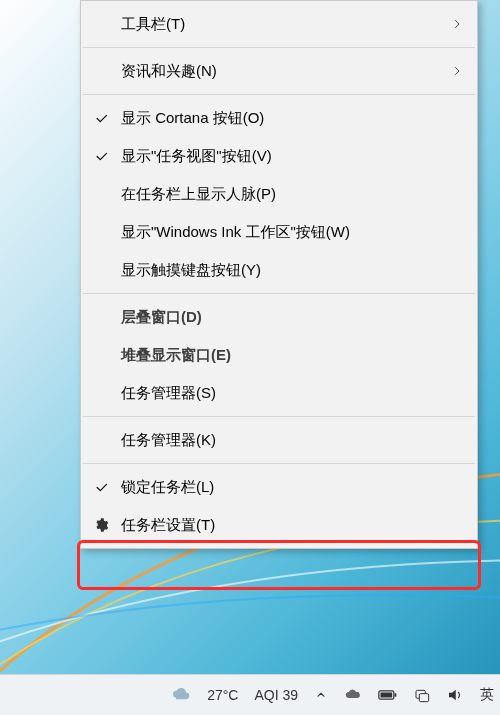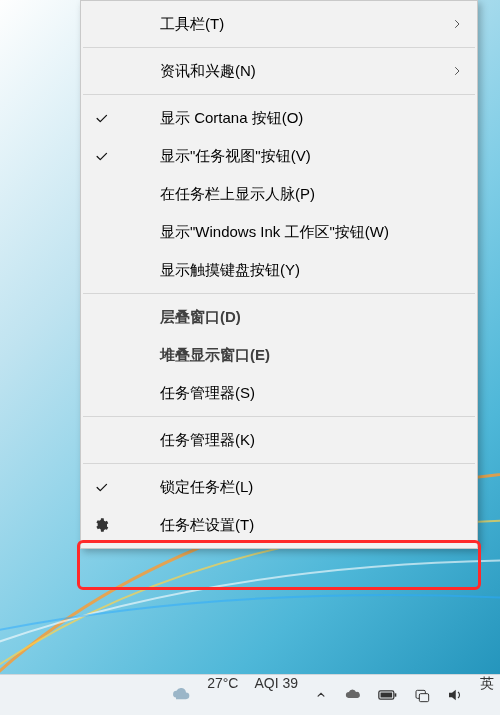--- a/index.html
+++ b/index.html
@@ -46,21 +46,20 @@
   .menu-item .col-check {
     width: 40px;
     display: flex;
     justify-content: center;
     align-items: center;
     color: #222;
   }
   .menu-item .label {
     flex: 1;
     white-space: nowrap;
-    margin-left: 39px;
   }
   .menu-item .col-sub {
     width: 24px;
     display: flex;
     justify-content: flex-end;
     align-items: center;
     color: #555;
   }
   .menu-item.disabled .label { color: #404040; font-weight: bold; }
   .sep {
@@ -74,20 +73,21 @@
     border-radius: 6px;
     pointer-events: none;
   }
   .taskbar {
     position: absolute;
     left: 0; right: 0; bottom: 0;
     height: 40px;
     background: #eef2f5;
     border-top: 1px solid #cfd6db;
     display: flex;
+    align-items: center;
     justify-content: flex-end;
     padding: 0 6px;
     gap: 16px;
     font-size: 14px;
     color: #333;
   }
   .taskbar .tray-text { white-space: nowrap; }
   .ico { display: inline-flex; align-items: center; justify-content: center; }
   .chevron-right svg, .check svg, .gear svg, .tray-ico svg { display: block; }
 </style>

